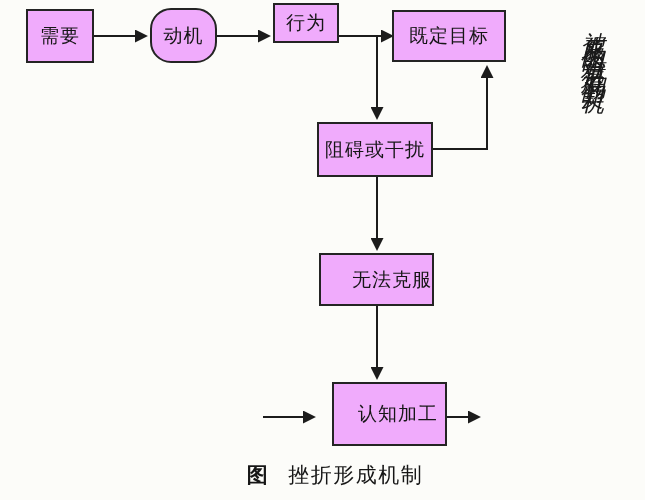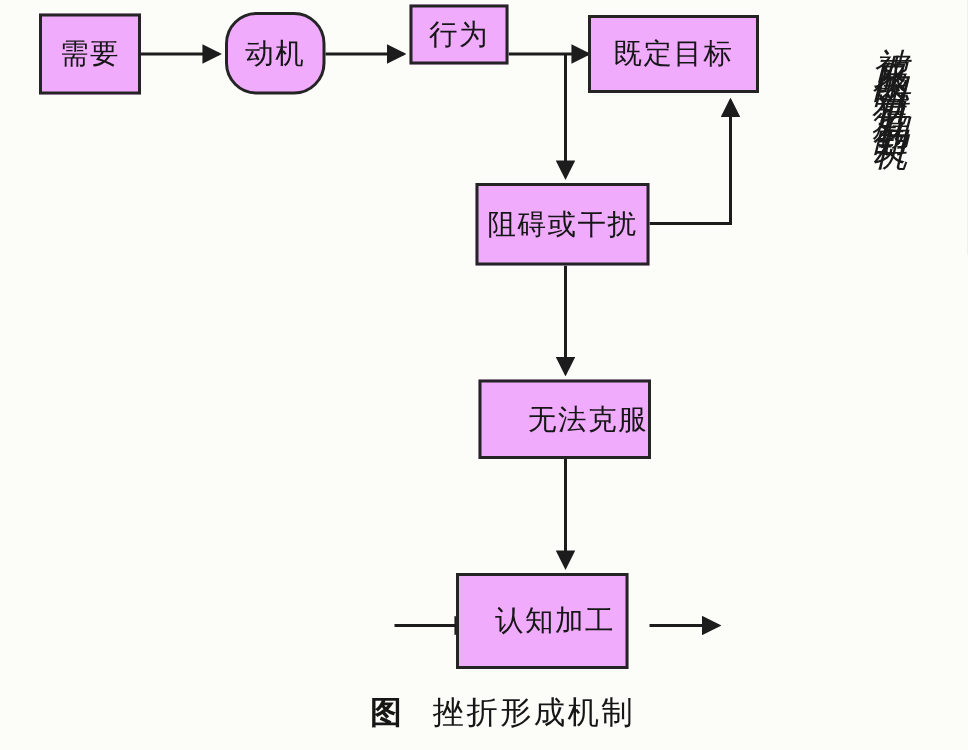--- a/index.html
+++ b/index.html
@@ -36,21 +36,21 @@
     color: #161616;
     white-space: nowrap;
   }
   .node-need                 { left: 26px;  top: 9px;   width: 68px;  height: 54px; }
   .node-motivation           { left: 150px; top: 8px;   width: 67px;  height: 55px; border-radius: 21px; }
   .node-behavior             { left: 273px; top: 3px;   width: 66px;  height: 40px; }
   .node-established-goal     { left: 392px; top: 10px;  width: 114px; height: 52px; font-family: Liberation Serif, serif; }
   .node-obstacle             { left: 317px; top: 122px; width: 116px; height: 55px; }
   .node-cannot-overcome      { left: 319px; top: 253px; width: 115px; height: 53px; justify-content: flex-end; }
   .node-frustration-response { left: 150px; top: 382px; width: 113px; height: 64px; }
-  .node-cognitive-processing { left: 304px; top: 382px; width: 115px; height: 64px; padding-left: 17px; }
+  .node-cognitive-processing { left: 332px; top: 382px; width: 115px; height: 64px; padding-left: 17px; }
   .node-new-goal             { left: 483px; top: 382px; width: 112px; height: 64px; }
 
   .side-note {
     position: absolute;
     left: 577px;
     top: 13px;
     height: 372px;
     z-index: 2;
     writing-mode: vertical-rl;
     text-orientation: upright;

